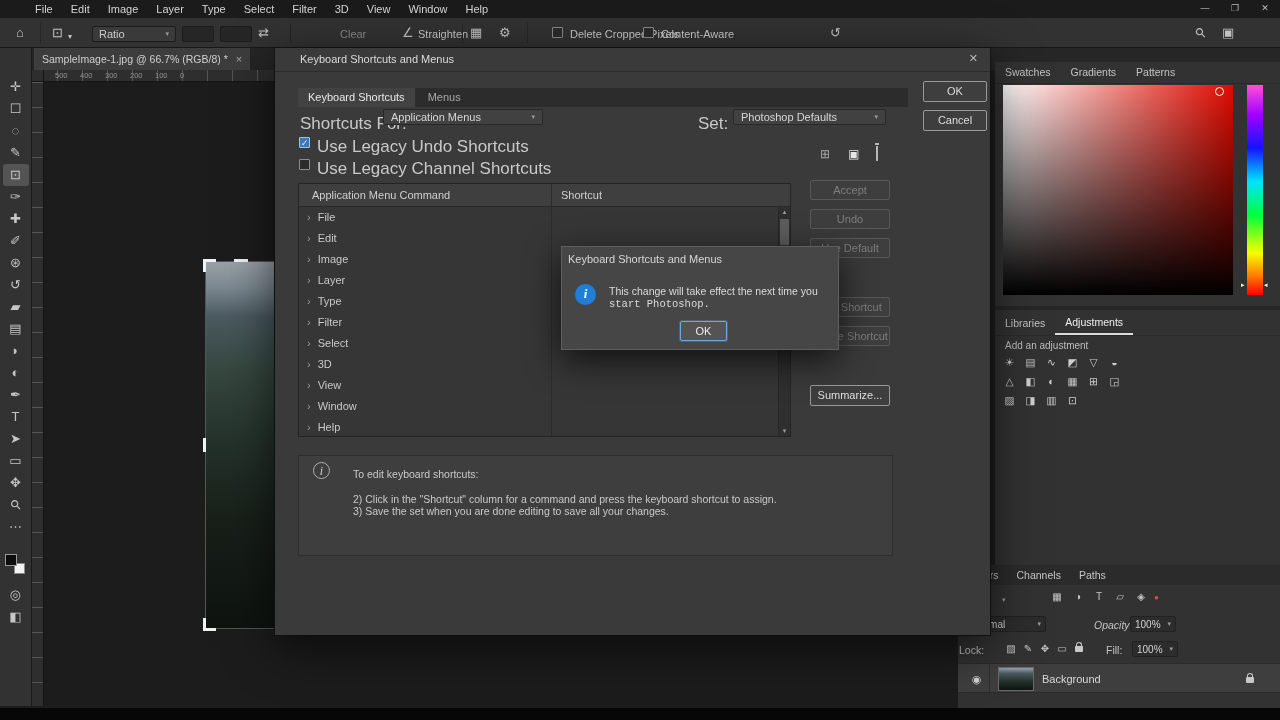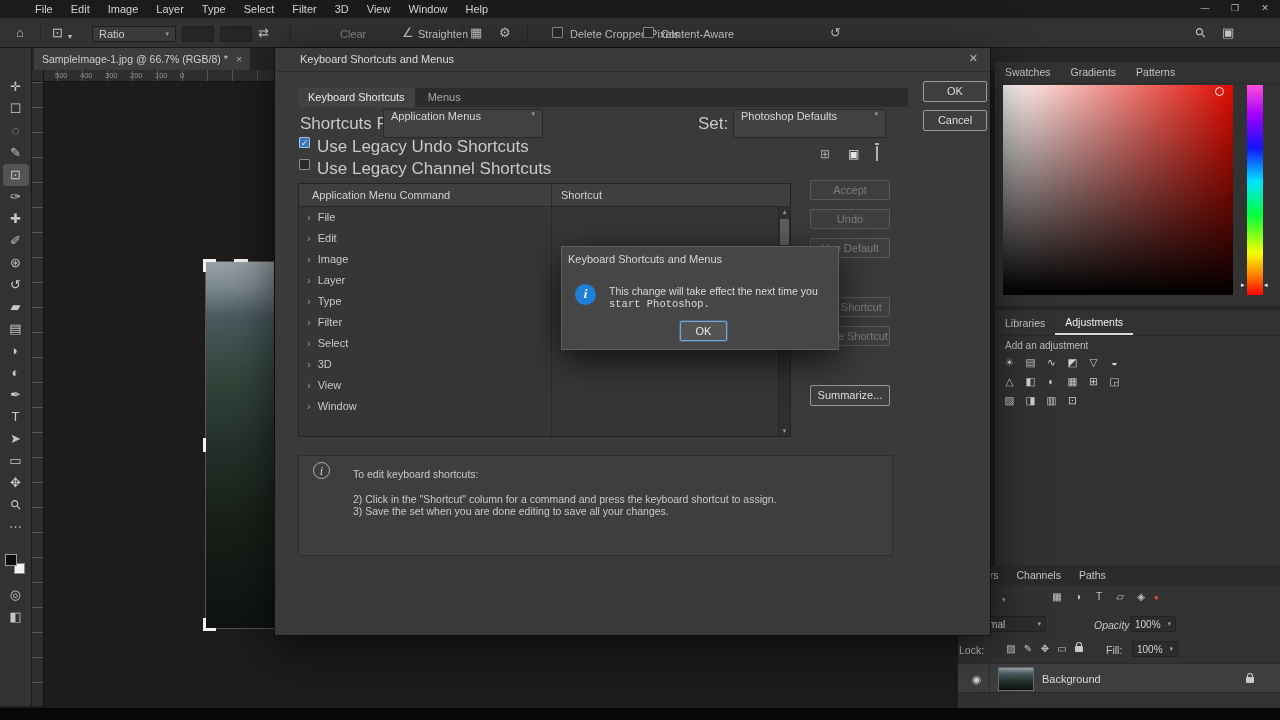--- a/index.html
+++ b/index.html
@@ -96,21 +96,21 @@
   
   #ksdialog { left:275px; top:48px; width:715px; height:587px; background:#3a3a3a; z-index:10;
     box-shadow: 0 12px 45px rgba(0,0,0,0.65), 0 0 0 1px #161616; }
   #kstitle { position:absolute; left:0; top:0; width:100%; height:24px; background:#3a3a3a; border-bottom:1px solid #2c2c2c; }
   #kstitle .t { position:absolute; left:25px; top:5px; font-size:11px; color:#dadada; }
   #kstitle .x { position:absolute; right:12px; top:4px; font-size:11px; color:#b8b8b8; }
   #kstabs { position:absolute; left:23px; top:40px; width:610px; height:19px; background:#2c2c2c; }
   .dtab { display:inline-block; padding:0 10px; line-height:19px; font-size:11px; color:#a8a8a8; }
   .dtab.active { background:#424242; color:#e8e8e8; }
   .dlbl { position:absolute; font-size:17px; color:#c9c9c9; }
-  .dd { position:absolute; height:29px; background:#414141; border:1px solid #282828; border-radius:2px; display:flex; align-items:flex-start; justify-content:space-between; padding:0 7px; font-size:11px; color:#d6d6d6; }
+  .dd { position:absolute; height:16px; background:#414141; border:1px solid #282828; border-radius:2px; display:flex; align-items:center; justify-content:space-between; padding:0 7px; font-size:11px; color:#d6d6d6; }
   #kstable { position:absolute; left:23px; top:135px; width:493px; height:254px; background:#363636; border:1px solid #242424; }
   #ksthead { position:absolute; left:0; top:0; width:100%; height:23px; background:#3f3f3f; border-bottom:1px solid #292929; }
   #ksthead .h1 { position:absolute; left:13px; top:5px; font-size:11px; color:#cfcfcf; }
   #ksthead .h2 { position:absolute; left:262px; top:5px; font-size:11px; color:#cfcfcf; }
   #coldiv { position:absolute; left:252px; top:0; width:1px; height:100%; background:#2b2b2b; }
   #ksrows { position:absolute; left:0; top:23px; width:480px; }
   .trow { height:21px; line-height:21px; padding-left:8px; font-size:11px; color:#c8c8c8; }
   .trow .disc { color:#9a9a9a; margin-right:7px; font-size:11px; }
   #kssb { position:absolute; right:0; top:23px; bottom:0; width:12px; background:#2f2f2f; border-left:1px solid #272727; }
   #kssb .ar { position:absolute; left:0; width:11px; text-align:center; font-size:7px; color:#9a9a9a; }
@@ -375,20 +375,21 @@
         <div class="trow"><span class="disc">›</span><span>File</span></div>
         <div class="trow"><span class="disc">›</span><span>Edit</span></div>
         <div class="trow"><span class="disc">›</span><span>Image</span></div>
         <div class="trow"><span class="disc">›</span><span>Layer</span></div>
         <div class="trow"><span class="disc">›</span><span>Type</span></div>
         <div class="trow"><span class="disc">›</span><span>Filter</span></div>
         <div class="trow"><span class="disc">›</span><span>Select</span></div>
         <div class="trow"><span class="disc">›</span><span>3D</span></div>
         <div class="trow"><span class="disc">›</span><span>View</span></div>
         <div class="trow"><span class="disc">›</span><span>Window</span></div>
+        <div class="trow"><span class="disc">›</span><span>Help</span></div>
       </div>
       <div id="kssb">
         <span class="ar" style="top:1px;">▴</span>
         <div class="thumb"></div>
         <span class="ar" style="bottom:1px;">▾</span>
       </div>
     </div>
 
     <div class="btn" style="left:648px; top:33px; width:64px; height:21px; line-height:19px;">OK</div>
     <div class="btn" style="left:648px; top:62px; width:64px; height:21px; line-height:19px;">Cancel</div>

